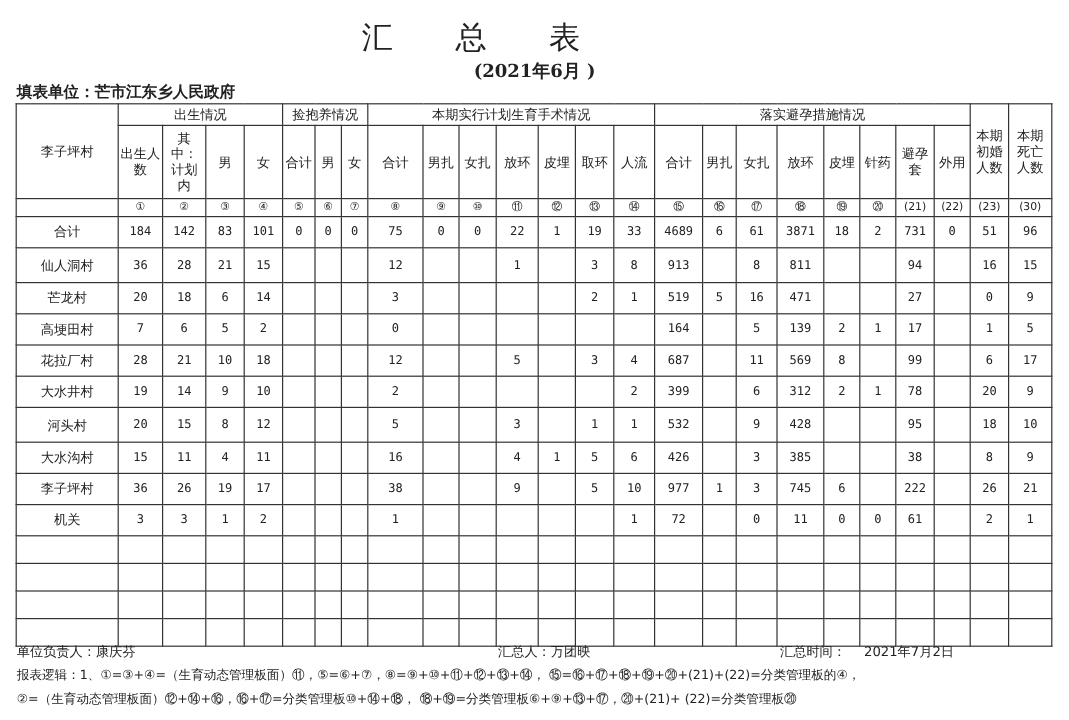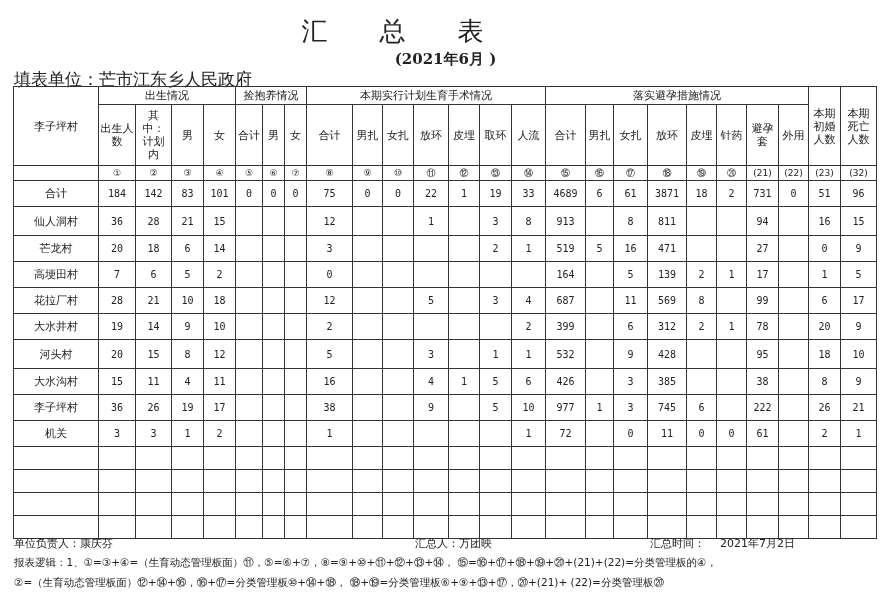--- a/index.html
+++ b/index.html
@@ -1,20 +1,20 @@
 <!DOCTYPE html>
 <html><head>
 <meta charset="utf-8">
 <style>
   html, body { margin:0; padding:0; background:#fff; }
   body { width:891px; height:600px; position:relative; overflow:hidden; font-family:"DejaVu Sans", sans-serif; color:#222; }
   .title { position:absolute; left:0; width:785px; top:14px; text-align:center; font-family:Liberation Serif, serif; font-size:26px; letter-spacing:0; }
   .title span { display:inline-block; margin:0 26px; }
   .subtitle { position:absolute; left:0; width:891px; top:50px; text-align:center; font-size:15px; font-weight:bold; font-family:"DejaVu Serif", serif; }
-  .unit { position:absolute; left:14px; top:68px; font-size:17px; }
+  .unit { position:absolute; left:14px; top:68px; font-size:13px;font-weight:bold; }
   table { position:absolute; left:13px; top:86px; border-collapse:collapse; table-layout:fixed; width:864px; }
   td { border:1px solid #333; text-align:center; vertical-align:middle; font-size:11px; padding:0; line-height:13px; overflow:hidden; }
   td.num { font-family:"DejaVu Sans Mono", monospace; font-size:10px; }
   td.idx { font-size:9px; height:14px; }
   tr.grp td { height:17px; font-size:11px; }
   tr.sub td { height:60px; }
   tr.data td { height:25px; }
   tr.data.tall td { height:28px; }
   tr.empty td { height:22px; }
   .footer { position:absolute; font-size:11px; }
@@ -108,21 +108,21 @@
         <td class="idx">⑭</td>
         <td class="idx">⑮</td>
         <td class="idx">⑯</td>
         <td class="idx">⑰</td>
         <td class="idx">⑱</td>
         <td class="idx">⑲</td>
         <td class="idx">⑳</td>
         <td class="idx">(21)</td>
         <td class="idx">(22)</td>
         <td class="idx">(23)</td>
-        <td class="idx">(32)</td>
+        <td class="idx">(30)</td>
       </tr>
   <tr class="data">
         <td>合计</td>
         <td class="num">184</td>
         <td class="num">142</td>
         <td class="num">83</td>
         <td class="num">101</td>
         <td class="num">0</td>
         <td class="num">0</td>
         <td class="num">0</td>

